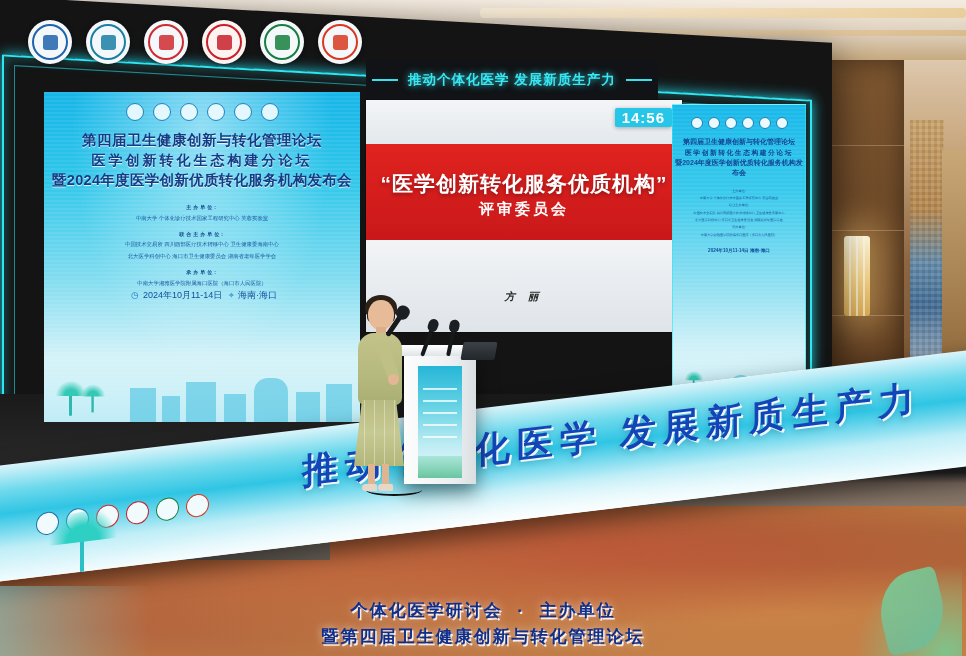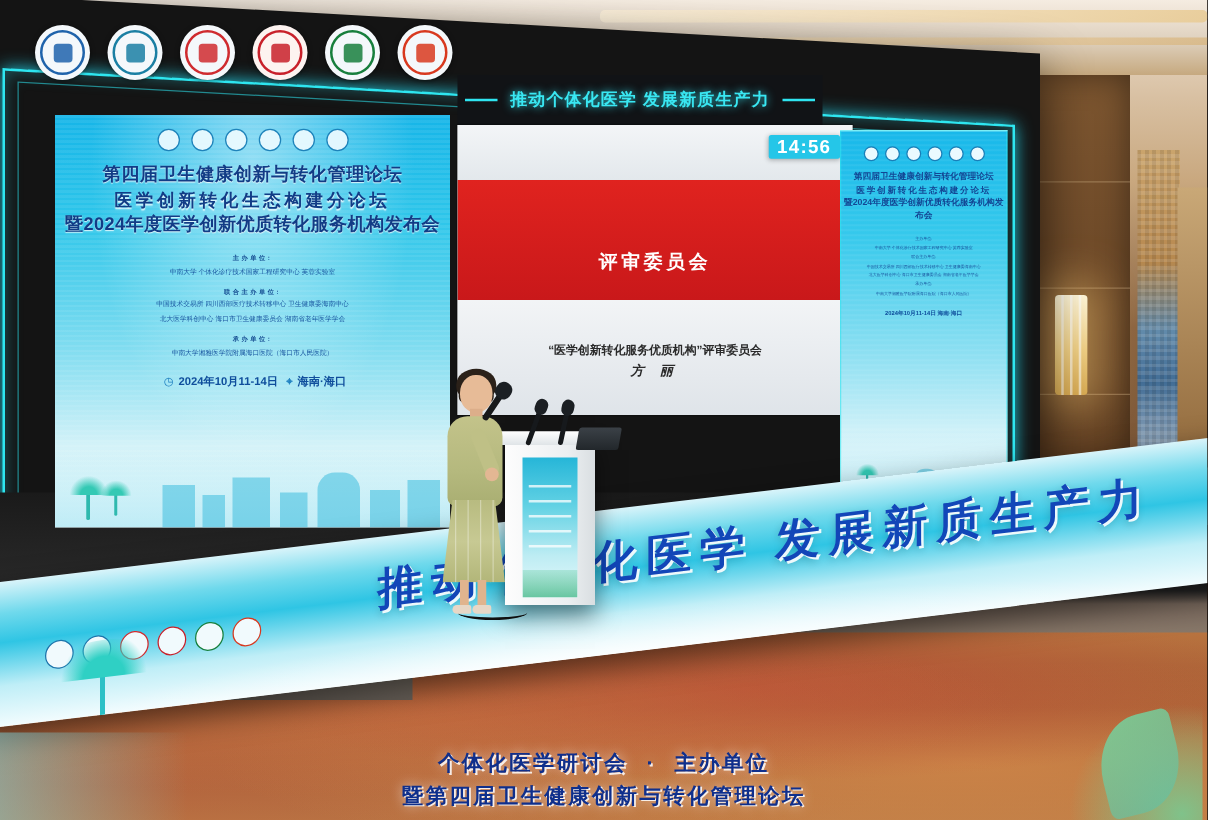--- a/index.html
+++ b/index.html
@@ -73,21 +73,21 @@
   .poster .picons{display:flex;gap:9px;justify-content:center;padding-top:11px;}
   .poster .picons span{width:16px;height:16px;border-radius:50%;background:#eafaff;
     border:1.6px solid #1a7fb8;opacity:.95;}
   .poster .ptitle{margin-top:9px;text-align:center;color:#123c86;font-weight:bold;
     text-shadow:0 1px 1px rgba(255,255,255,.85);line-height:1.42;}
   .poster .pt1{font-size:14.5px;letter-spacing:.5px;}
   .poster .pt2{font-size:14px;letter-spacing:3px;}
   .poster .pt3{font-size:14.5px;letter-spacing:.3px;}
   .poster .porg{margin-top:11px;text-align:center;color:#1a57a0;font-size:5.4px;line-height:2.1;}
   .poster .porg b{display:block;color:#12498f;letter-spacing:2px;font-size:5px;margin-top:5px;}
-  .poster .pfoot{margin-top:10px;text-align:center;color:#0f4e9c;font-size:9px;font-weight:bold;}
+  .poster .pfoot{margin-top:0;text-align:center;color:#0f4e9c;font-size:9px;font-weight:normal;}
   .poster .pfoot em{font-style:normal;margin:0 4px;color:#1d7fc0;}
   .skyline{position:absolute;left:0;bottom:0;width:100%;height:62px;
     background:linear-gradient(180deg,rgba(255,255,255,0),rgba(176,232,245,.75));}
   .palm{position:absolute;bottom:6px;width:30px;height:34px;}
   .palm:before{content:"";position:absolute;left:13px;bottom:0;width:3px;height:24px;
     background:#2fb9ae;border-radius:2px;}
   .palm:after{content:"";position:absolute;left:0;bottom:20px;width:30px;height:16px;
     border-radius:50% 50% 0 0;background:radial-gradient(circle at 50% 100%,#34c9b4 30%,transparent 70%);}
   .bldg{position:absolute;bottom:0;background:rgba(62,190,222,.55);}
 
@@ -312,24 +312,24 @@
   <div class="slide-topbar">
     <span class="dash"></span>
     <span class="txt">推动个体化医学  发展新质生产力</span>
     <span class="dash"></span>
   </div>
 
   <div class="slide">
     <div class="band-top"></div>
     <div class="timer">14:56</div>
     <div class="band-red">
+      <div class="s-title">“医学创新转化服务优质机构”</div>
       <div class="s-sub">评审委员会</div>
     </div>
     <div class="band-bot">
-      <div class="s-cmte">“医学创新转化服务优质机构”评审委员会</div>
       <div class="s-name">方 丽</div>
     </div>
   </div>
 
   <div class="poster-r">
     <div class="picons">
       <span></span>
         <span></span>
         <span></span>
         <span></span>

